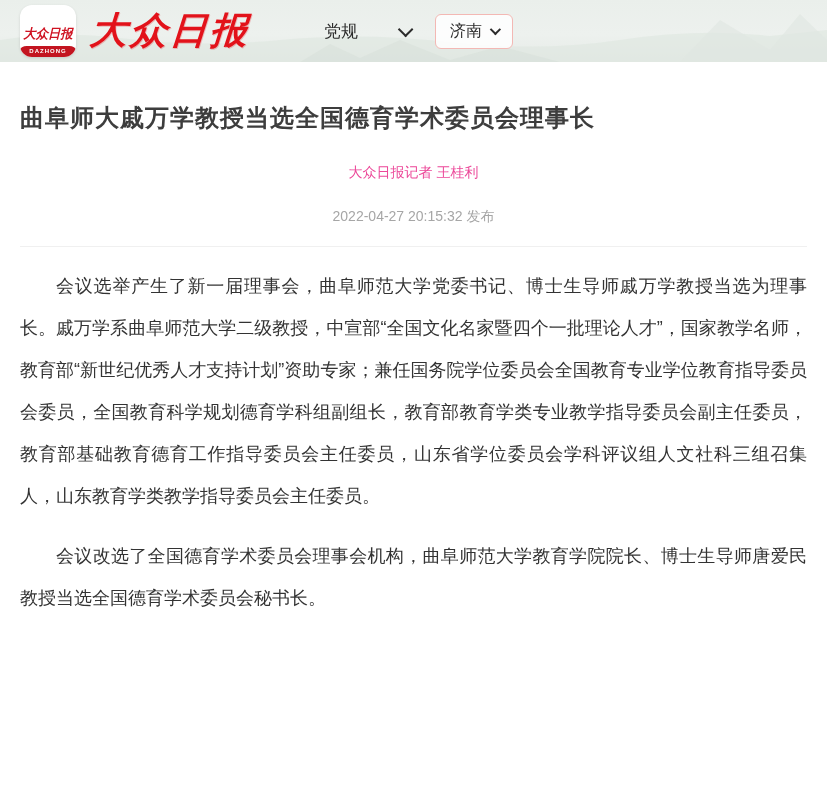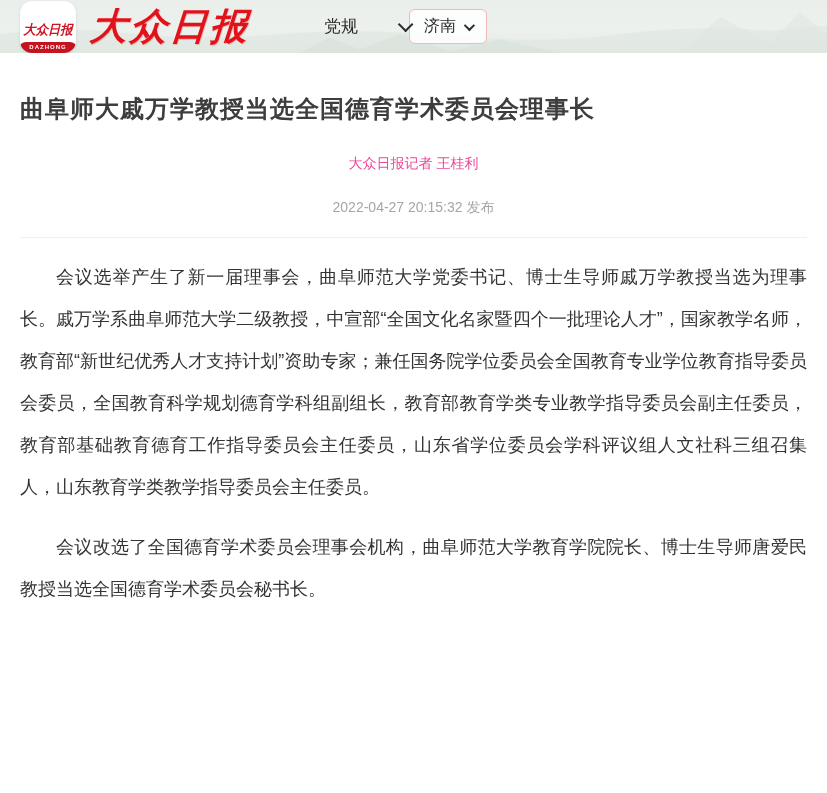--- a/index.html
+++ b/index.html
@@ -7,21 +7,21 @@
   body {
     width: 827px;
     height: 793px;
     font-family: "Liberation Sans", sans-serif;
     color: #333;
     overflow: hidden;
   }
   
   .site-header {
     position: relative;
-    height: 53px;
+    height: 62px;
     background: linear-gradient(180deg, #eaefeb 0%, #edf1ee 55%, #e6ebe7 100%);
     overflow: hidden;
   }
   .header-bg {
     position: absolute;
     left: 0; top: 0;
     width: 100%; height: 100%;
     pointer-events: none;
   }
   .header-inner {
@@ -98,20 +98,21 @@
     display: flex;
     align-items: center;
   }
   .chevron {
     width: 11px; height: 11px;
     border-right: 2px solid #2b2b2b;
     border-bottom: 2px solid #2b2b2b;
     transform: rotate(45deg) translateY(-3px);
   }
   .city-selector {
+    margin-left: 26px;
     display: flex;
     align-items: center;
     gap: 8px;
     padding: 6px 14px;
     background: rgba(255,255,255,.85);
     border: 1px solid #f3b8b4;
     border-radius: 6px;
     cursor: pointer;
   }
   .city-selector .city-label {

